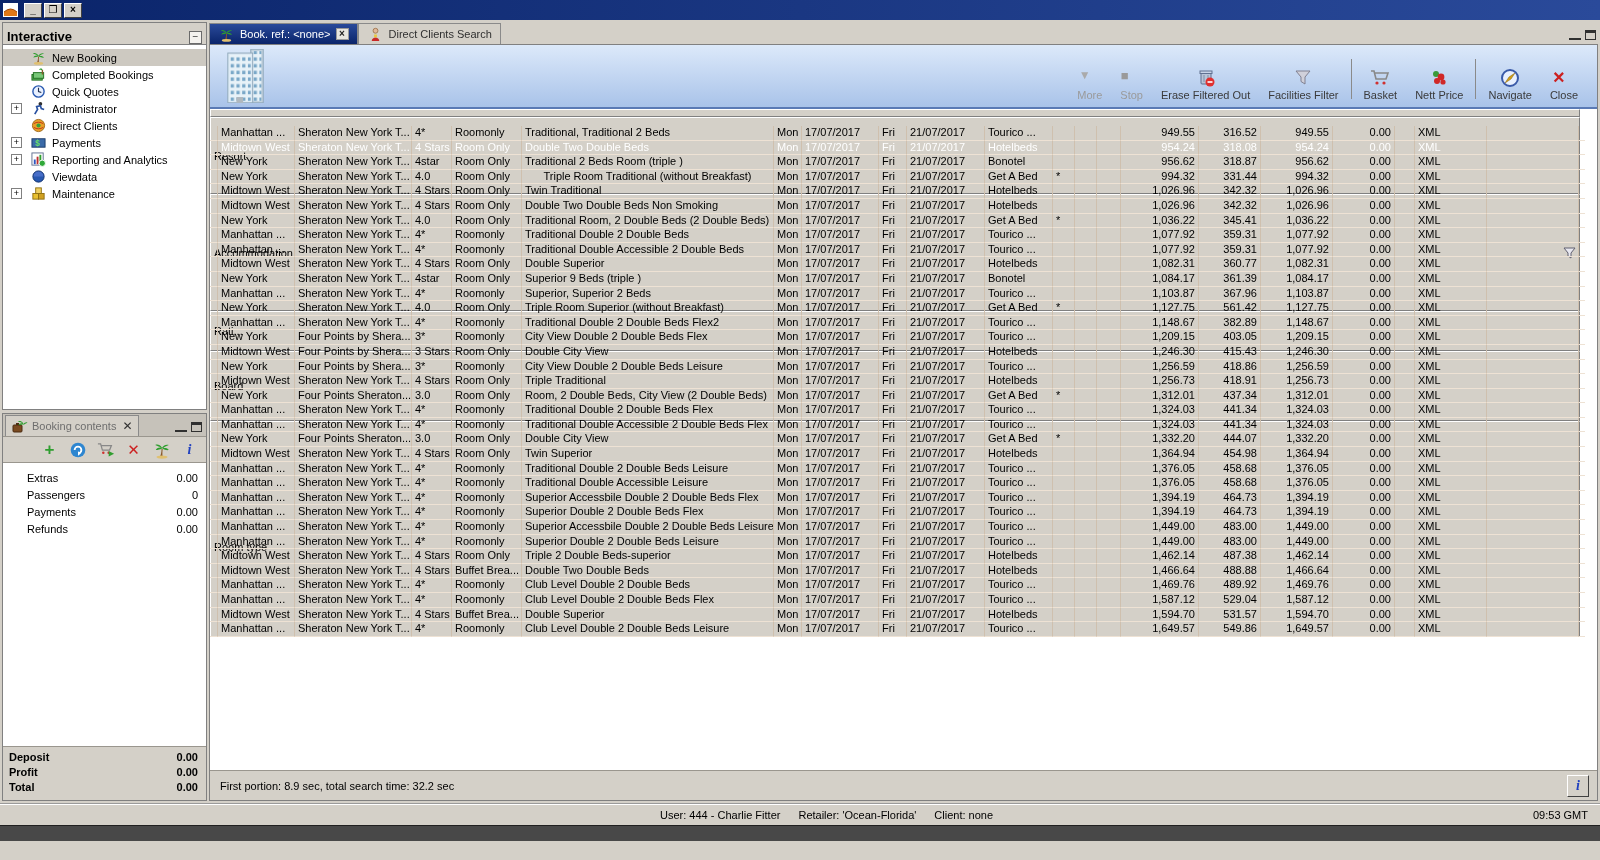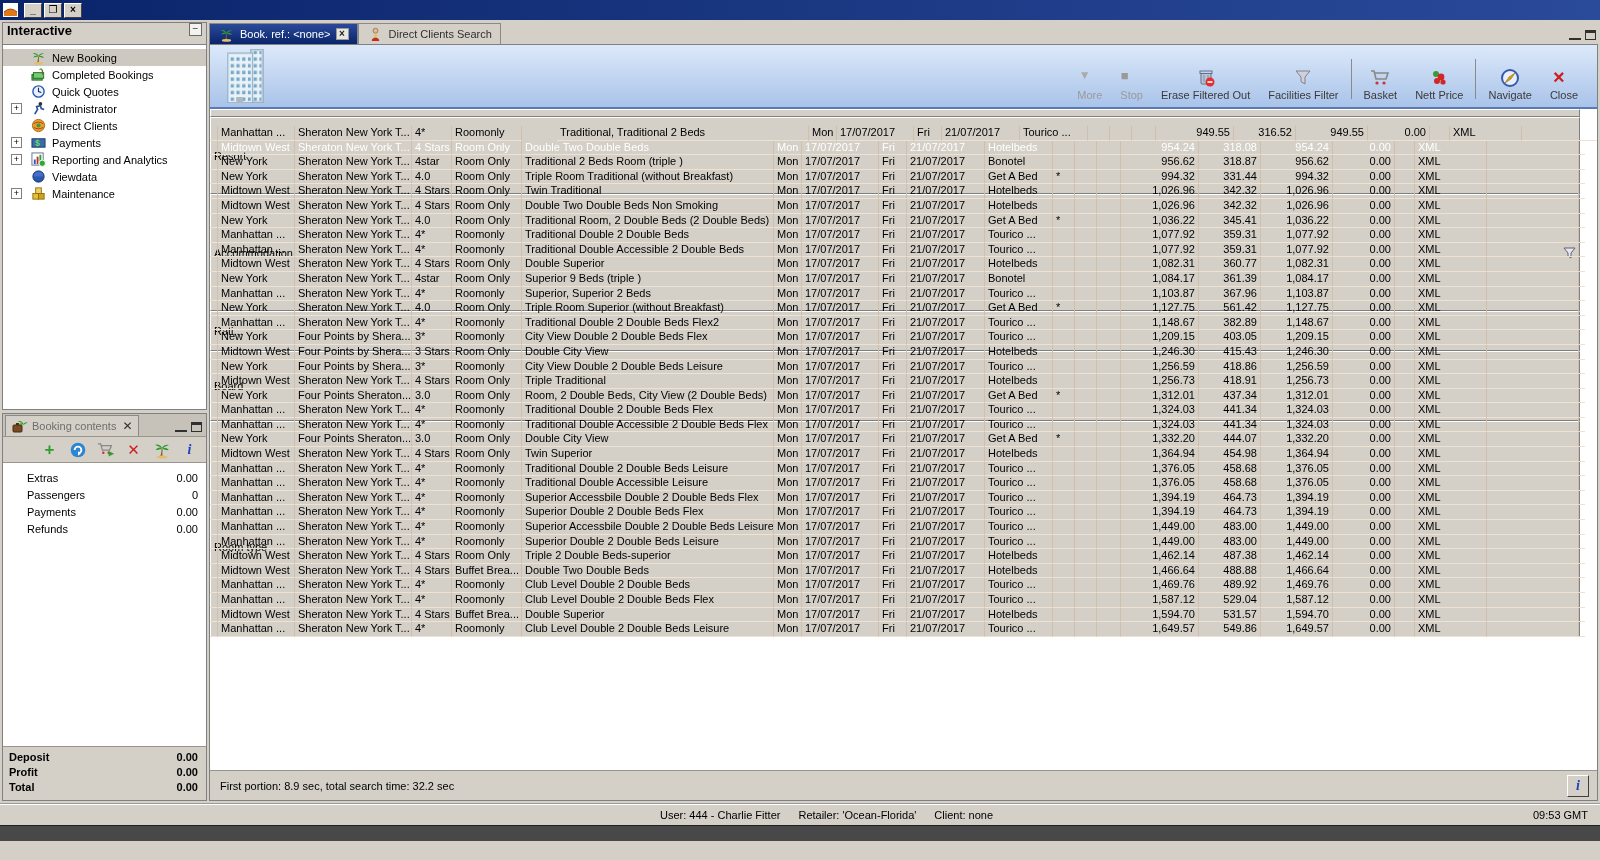--- a/index.html
+++ b/index.html
@@ -14,21 +14,21 @@
   .menubar { height:19px; background:#a8ffff; display:flex; align-items:center; padding-left:4px; border-bottom:1px solid #8adada; }
   .menu-item { display:inline-block; padding:1px 7px; }
   .menu-item::first-letter { text-decoration:underline; }
 
   .content { display:flex; height:783px; padding:2px; gap:2px; }
 
   
   .leftcol { width:205px; display:flex; flex-direction:column; gap:3px; }
   .panel3d { border:1px solid #808080; box-shadow:inset 1px 1px 0 #fff; background:#fff; }
   .side-panel { height:388px; display:flex; flex-direction:column; }
-  .side-head { height:22px; background:#d4d0c8; border-bottom:1px solid #808080; display:flex; align-items:flex-start; padding:0 4px; }
+  .side-head { height:22px; background:#d4d0c8; border-bottom:1px solid #808080; display:flex; align-items:flex-end; padding:0 4px; }
   .side-head .t { font-weight:bold; font-size:13px; flex:1; }
   .collapse-box { width:13px; height:13px; border:1px solid #6a6a6a; background:#f4f2ee; font-size:10px; line-height:10px; text-align:center; color:#333; }
   .tree { flex:1; background:#fff; padding-top:4px; overflow:hidden; }
   .tree-item { display:flex; align-items:center; height:17px; padding-left:8px; white-space:nowrap; }
   .tree-item.selected { background:#cdc9c1; }
   .expand-box { width:11px; height:11px; border:1px solid #808080; background:#fff; font-size:9px; line-height:9px; text-align:center; color:#000; margin-right:8px; flex:0 0 11px; }
   .expand-spacer { width:19px; flex:0 0 19px; }
   .tree-item .icon { width:17px; height:15px; margin-right:5px; flex:0 0 17px; }
   .icon svg { width:100%; height:100%; display:block; }
 
@@ -505,21 +505,21 @@
               </div>
               <div class="g-hcell" style="flex: 1 1 0%;"></div>
             </div>
           <div id="grid-body">
               <div class="g-row">
                 <div class="g-cell" style="flex: 0 0 8px;"></div>
                 <div class="g-cell" style="flex: 0 0 77px;">Manhattan ...</div>
                 <div class="g-cell" style="flex: 0 0 117px;">Sheraton New York T...</div>
                 <div class="g-cell" style="flex: 0 0 40px;">4*</div>
                 <div class="g-cell" style="flex: 0 0 70px;">Roomonly</div>
-                <div class="g-cell" style="flex: 0 0 252px; margin-left: 35px;">Traditional, Traditional 2 Beds</div>
+                <div class="g-cell" style="flex: 0 0 252px;">Traditional, Traditional 2 Beds</div>
                 <div class="g-cell" style="flex: 0 0 28px;">Mon</div>
                 <div class="g-cell" style="flex: 0 0 77px;">17/07/2017</div>
                 <div class="g-cell" style="flex: 0 0 28px;">Fri</div>
                 <div class="g-cell" style="flex: 0 0 78px;">21/07/2017</div>
                 <div class="g-cell" style="flex: 0 0 68px;">Tourico ...</div>
                 <div class="g-cell" style="flex: 0 0 22px;"></div>
                 <div class="g-cell" style="flex: 0 0 22px;"></div>
                 <div class="g-cell" style="flex: 0 0 24px;"></div>
                 <div class="g-cell r" style="flex: 0 0 78px;">949.55</div>
                 <div class="g-cell r" style="flex: 0 0 62px;">316.52</div>
@@ -577,21 +577,21 @@
                 <div class="g-cell" style="flex: 0 0 72px;">XML</div>
                 <div class="g-cell" style="flex: 0 0 92px;"></div>
                 <div class="g-cell" style="flex: 1 1 0%; border-right: none;"></div>
               </div>
               <div class="g-row">
                 <div class="g-cell" style="flex: 0 0 8px;"></div>
                 <div class="g-cell" style="flex: 0 0 77px;">New York</div>
                 <div class="g-cell" style="flex: 0 0 117px;">Sheraton New York T...</div>
                 <div class="g-cell" style="flex: 0 0 40px;">4.0</div>
                 <div class="g-cell" style="flex: 0 0 70px;">Room Only</div>
-                <div class="g-cell" style="flex: 0 0 252px;">Triple Room Traditional (without Breakfast)</div>
+                <div class="g-cell" style="flex: 0 0 252px; text-align: center;">Triple Room Traditional (without Breakfast)</div>
                 <div class="g-cell" style="flex: 0 0 28px;">Mon</div>
                 <div class="g-cell" style="flex: 0 0 77px;">17/07/2017</div>
                 <div class="g-cell" style="flex: 0 0 28px;">Fri</div>
                 <div class="g-cell" style="flex: 0 0 78px;">21/07/2017</div>
                 <div class="g-cell" style="flex: 0 0 68px;">Get A Bed</div>
                 <div class="g-cell" style="flex: 0 0 22px;">*</div>
                 <div class="g-cell" style="flex: 0 0 22px;"></div>
                 <div class="g-cell" style="flex: 0 0 24px;"></div>
                 <div class="g-cell r" style="flex: 0 0 78px;">994.32</div>
                 <div class="g-cell r" style="flex: 0 0 62px;">331.44</div>

